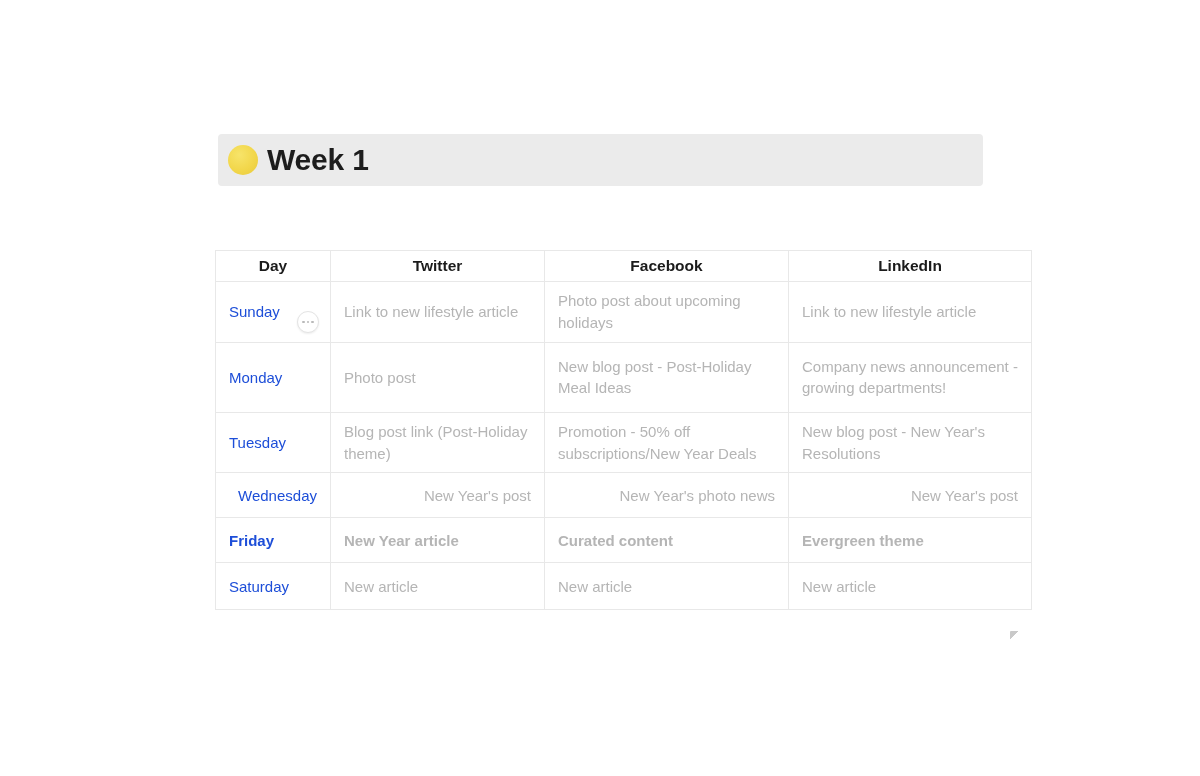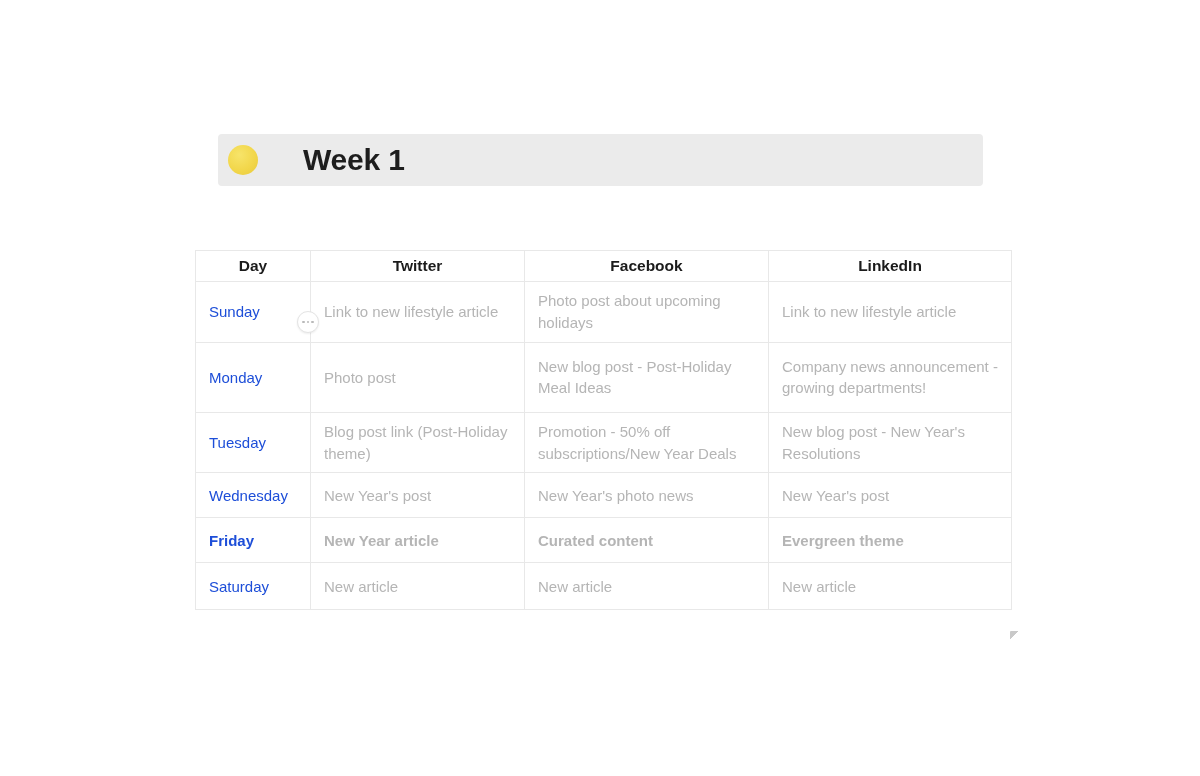--- a/index.html
+++ b/index.html
@@ -25,21 +25,20 @@
     position: absolute;
     left: 218px;
     top: 134px;
     width: 765px;
     height: 52px;
     background: #ebebeb;
     border-radius: 4px;
     display: flex;
     align-items: center;
     padding: 0 10px 0 10px;
-    gap: 36px;
   }
   .callout-emoji {
     width: 30px;
     height: 30px;
     border-radius: 50%;
     background: radial-gradient(circle at 38% 33%, #f7e46a 0%, #f2d74b 55%, #e8c93c 100%);
     flex: 0 0 auto;
     margin-right: 9px;
   }
   .callout-title {
@@ -57,20 +56,21 @@
     left: 195px;
     top: 250px;
     width: 816px;
   }
 
   table.grid {
     border-collapse: collapse;
     table-layout: fixed;
     width: 816px;
     background: #ffffff;
+    margin-left: 20px;
   }
 
   table.grid col.c-day      { width: 115px; }
   table.grid col.c-twitter  { width: 214px; }
   table.grid col.c-facebook { width: 244px; }
   table.grid col.c-linkedin { width: 243px; }
 
   table.grid th,
   table.grid td {
     border: 1px solid #e8e8e8;
@@ -97,21 +97,21 @@
     white-space: nowrap;
   }
 
   td.content-cell {
     color: #b5b5b5;
   }
 
   tr.r-sunday    td { height: 46px; }
   tr.r-monday    td { height: 70px; }
   tr.r-tuesday   td { height: 48px; }
-  tr.r-wednesday td { height: 45px; }
+  tr.r-wednesday td { height: 45px; text-align: right; }
   tr.r-thursday  td { height: 45px; }
   tr.r-friday    td { height: 45px; font-weight: bold; }
   tr.r-saturday  td { height: 47px; }
 
   
   .dots-handle {
     position: absolute;
     left: 297px;
     top: 311px;
     width: 22px;

